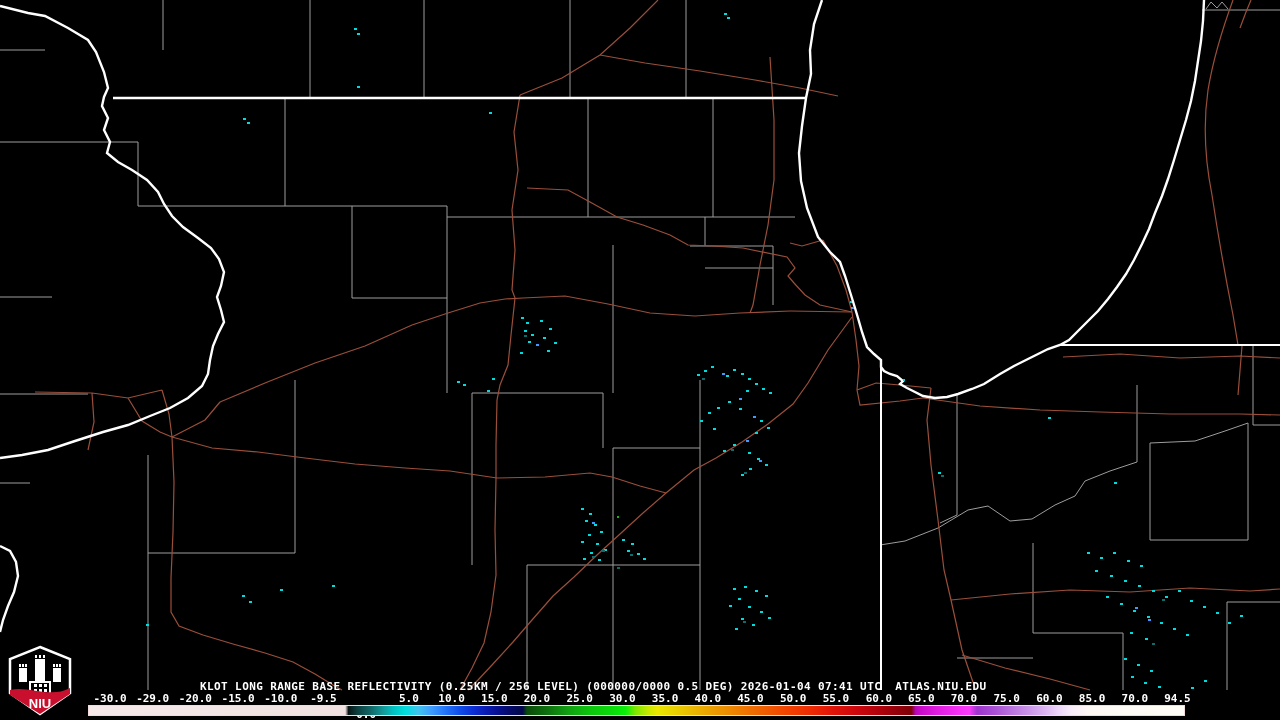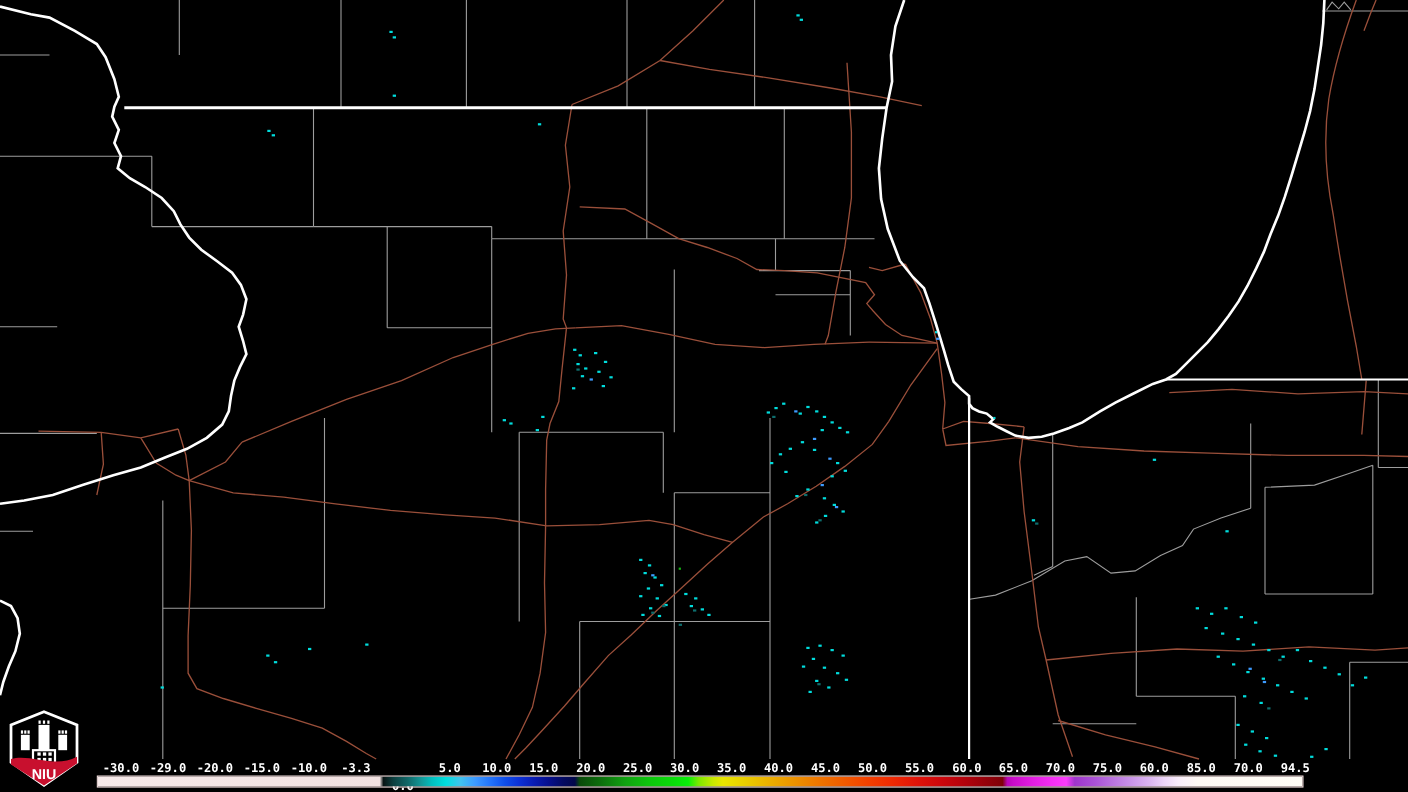--- a/index.html
+++ b/index.html
@@ -260,27 +260,28 @@
         <rect x="35" y="40" width="3" height="3"></rect>
         <rect x="40" y="40" width="3" height="3"></rect>
       <rect x="30" y="45" width="3" height="3"></rect>
         <rect x="35" y="45" width="3" height="3"></rect>
         <rect x="40" y="45" width="3" height="3"></rect>
     </g>
     <path id="niu-band" d="M6,46 C24,41 46,55 66,44 L66,50 L36,70 L6,51 Z" fill="#c8102e"></path>
     <text id="niu-text" x="36" y="64" text-anchor="middle" font-family="Liberation Sans, sans-serif" font-size="13" font-weight="bold" fill="#fff">NIU</text>
   </svg>
 
+  <div class="legend-title">KLOT LONG RANGE BASE REFLECTIVITY (0.25KM / 256 LEVEL) (000000/0000 0.5 DEG) 2026-01-04 07:41 UTC  ATLAS.NIU.EDU</div>
   <div class="ticks" id="ticks">
       <span style="left: 110px; color: rgb(255, 255, 255);">-30.0</span>
       <span style="left: 152.7px; color: rgb(255, 255, 255);">-29.0</span>
       <span style="left: 195.4px; color: rgb(255, 255, 255);">-20.0</span>
       <span style="left: 238.1px; color: rgb(255, 255, 255);">-15.0</span>
       <span style="left: 280.8px; color: rgb(255, 255, 255);">-10.0</span>
-      <span style="left: 323.5px; color: rgb(255, 255, 255);">-3.3</span>
+      <span style="left: 323.5px; color: rgb(255, 255, 255);">-9.5</span>
       <span style="left: 366.2px; color: rgb(255, 255, 255); margin-top: 16px;">0.0</span>
       <span style="left: 408.9px; color: rgb(255, 255, 255);">5.0</span>
       <span style="left: 451.6px; color: rgb(255, 255, 255);">10.0</span>
       <span style="left: 494.3px; color: rgb(255, 255, 255);">15.0</span>
       <span style="left: 537px; color: rgb(255, 255, 255);">20.0</span>
       <span style="left: 579.7px; color: rgb(255, 255, 255);">25.0</span>
       <span style="left: 622.4px; color: rgb(255, 255, 255);">30.0</span>
       <span style="left: 665.1px; color: rgb(255, 255, 255);">35.0</span>
       <span style="left: 707.8px; color: rgb(255, 255, 255);">40.0</span>
       <span style="left: 750.5px; color: rgb(255, 255, 255);">45.0</span>

